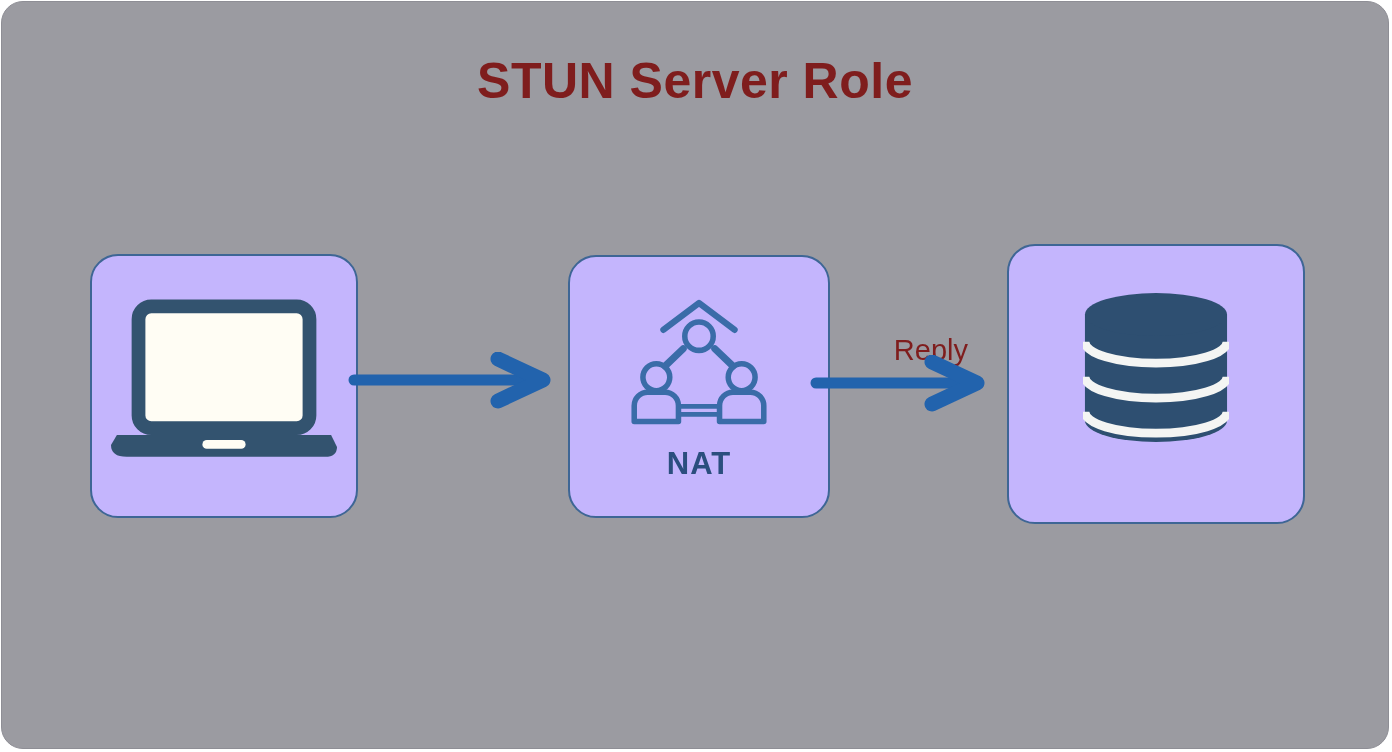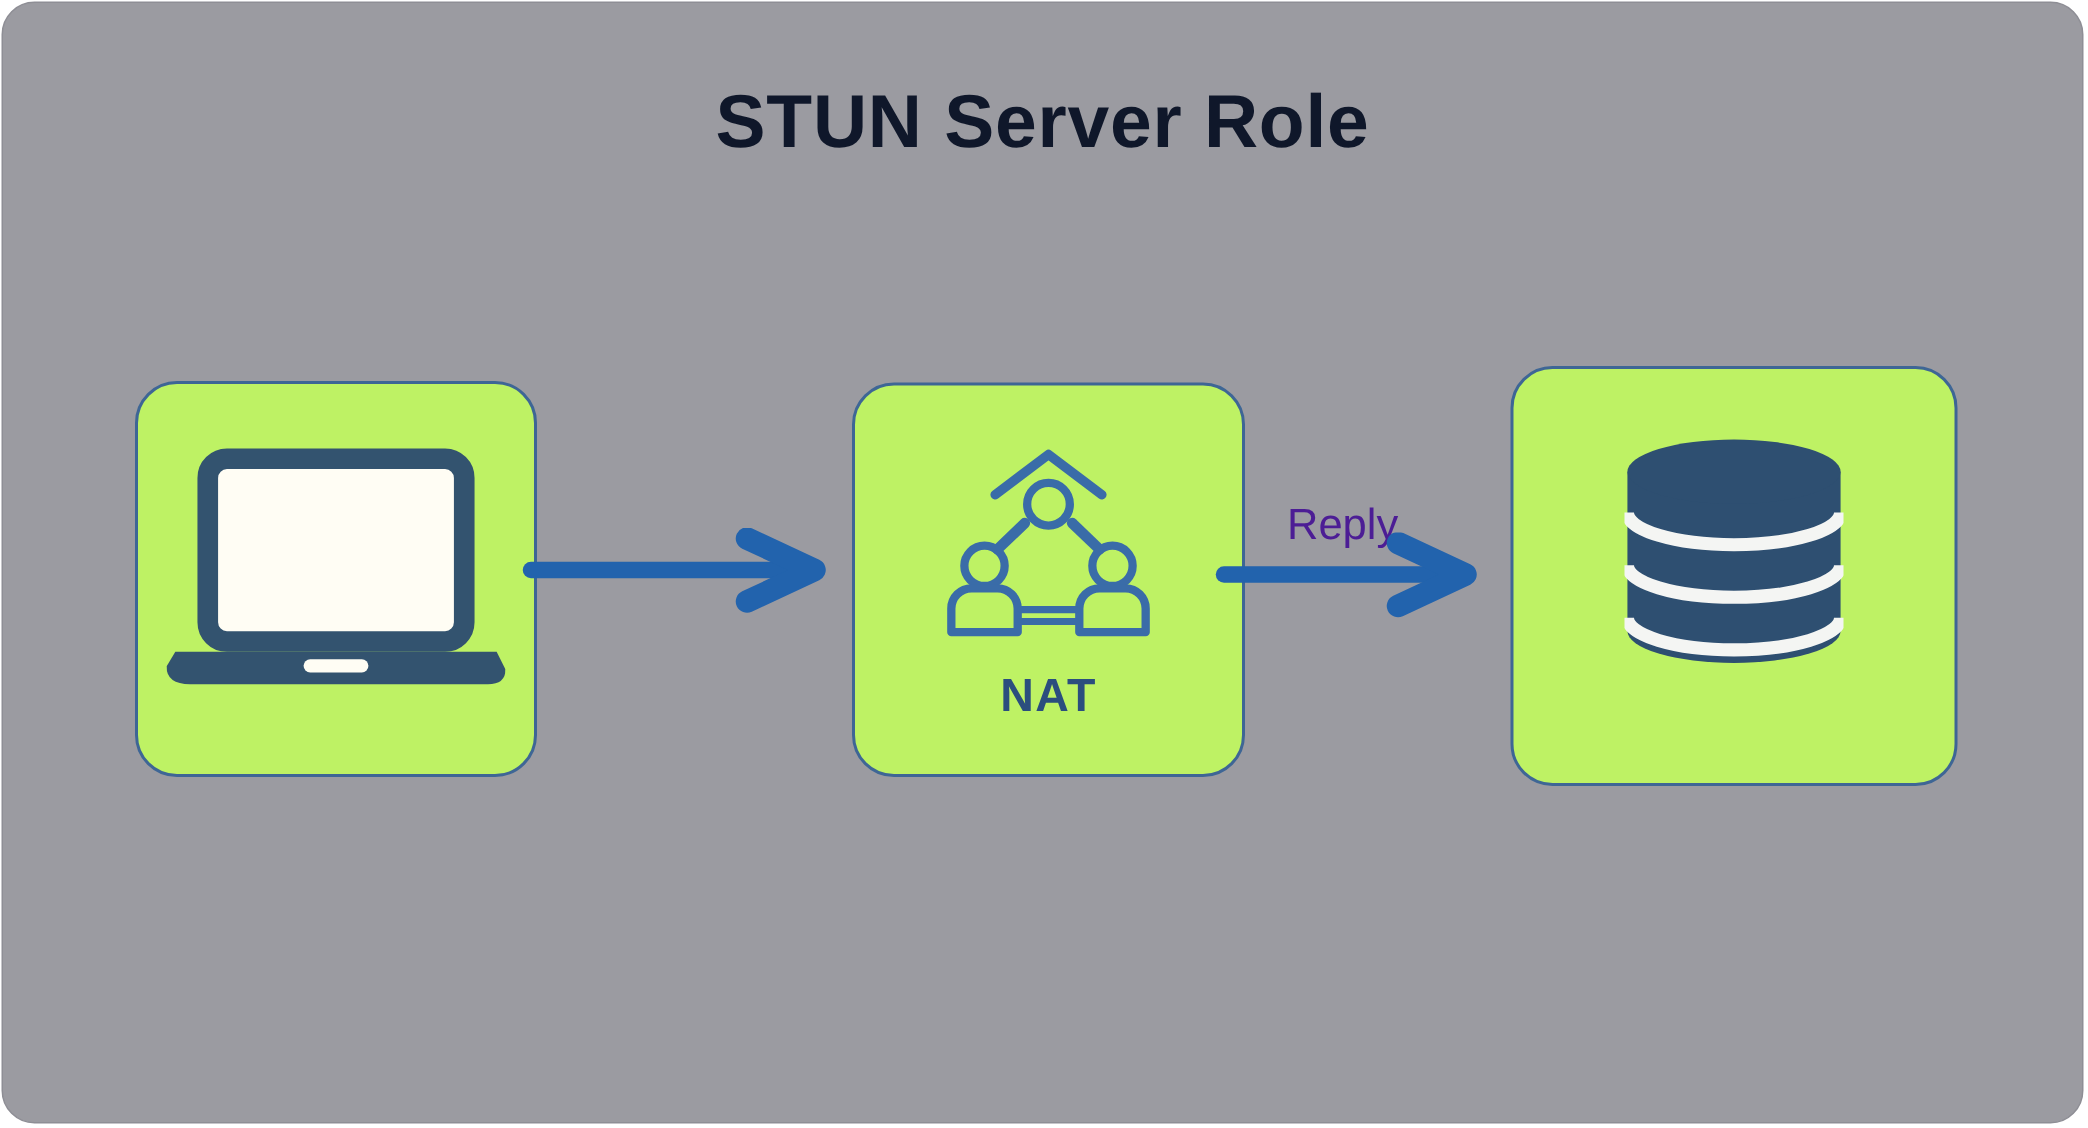--- a/index.html
+++ b/index.html
@@ -21,25 +21,25 @@
     box-sizing: border-box;
   }
   .title {
     position: absolute;
     left: 0; right: 0;
     top: 50px;
     text-align: center;
     font-size: 50px;
     font-weight: 700;
     letter-spacing: 0.5px;
-    color: #0f172a;
+    color: #7f1d1d;
   }
   .node {
     position: absolute;
-    background: #bef264;
+    background: #c4b5fd;
     border: 2px solid #3e6695;
     border-radius: 28px;
     box-sizing: border-box;
   }
   .node-client { left: 88px;  top: 252px; width: 268px; height: 264px; }
   .node-nat    { left: 566px; top: 253px; width: 262px; height: 263px; }
   .node-stun   { left: 1005px; top: 242px; width: 298px; height: 280px; }
 
   .node-icon { position: absolute; left: 50%; }
   .icon-laptop   { top: 50%; transform: translate(-50%, -53%); }
@@ -57,23 +57,23 @@
   .label-stun { bottom: 36px; font-size: 31px; letter-spacing: 0.3px; }
 
   .arrow { position: absolute; }
   .arrow-1 { left: 344px; top: 350px; }
   .arrow-2 { left: 806px; top: 353px; }
 
   .reply-label {
     position: absolute;
     left: 856px; top: 332px;
     width: 110px;
-    text-align: left;
+    text-align: right;
     font-size: 29px;
-    color: #4c1d95;
+    color: #7f1d1d;
   }
 </style>
 </head>
 <body>
 
 <div class="canvas">
 
   <div class="title">STUN Server Role</div>
 
   <div class="node node-client">

